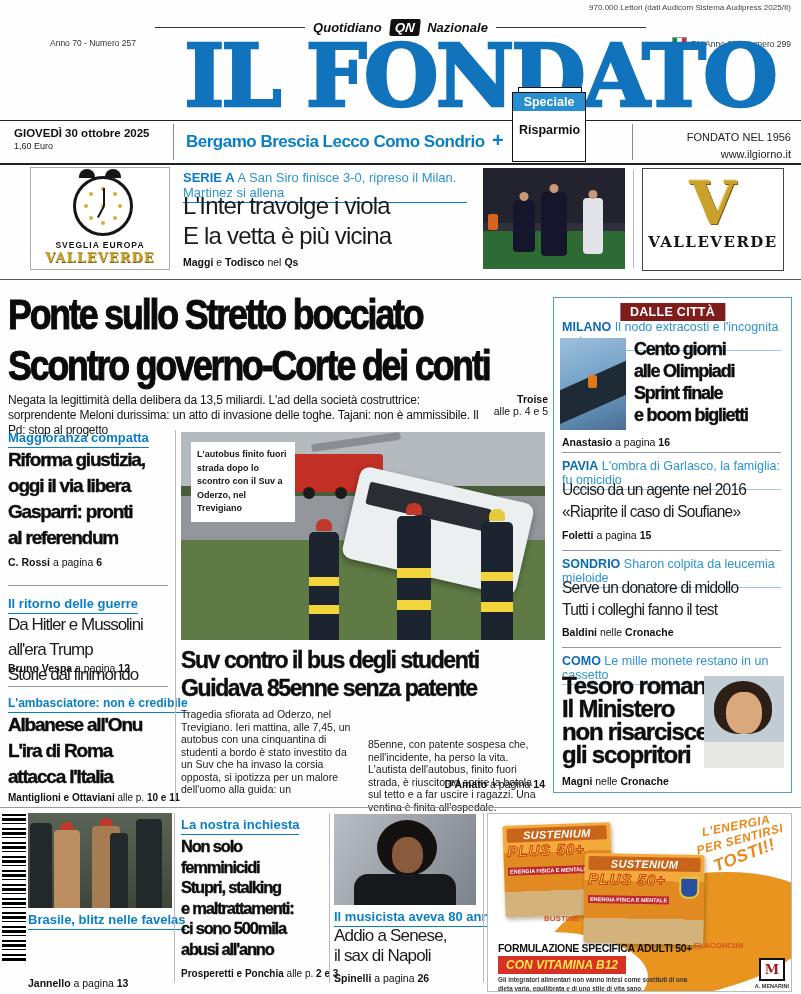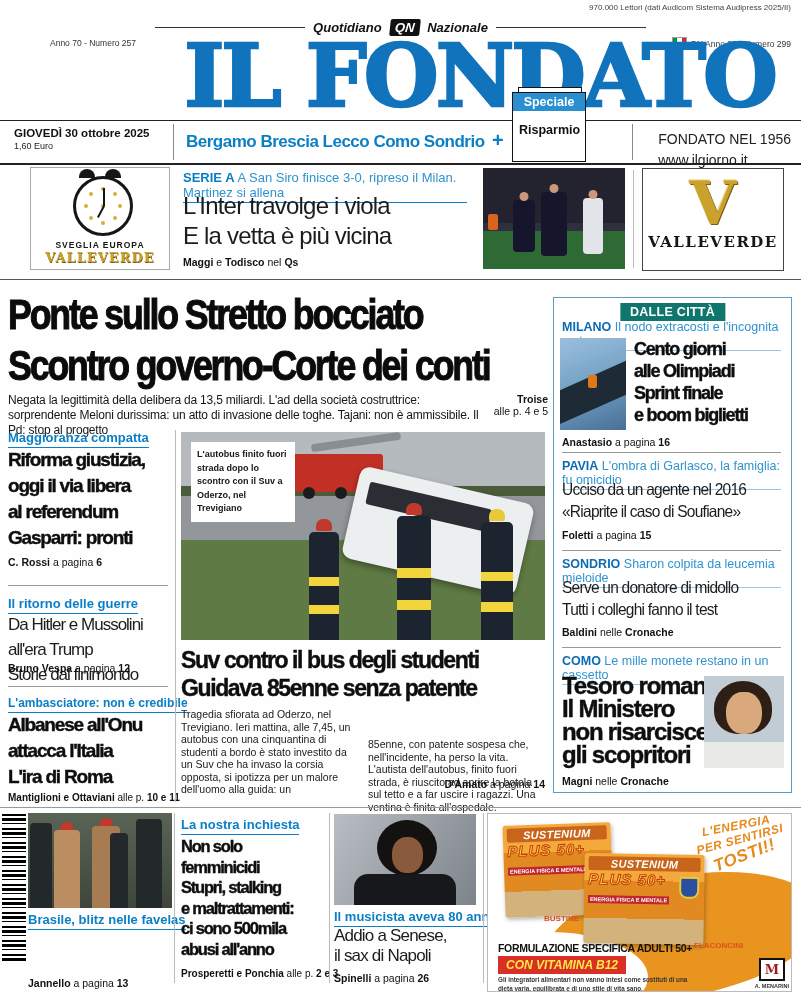--- a/index.html
+++ b/index.html
@@ -24,21 +24,21 @@
             color:#1173bb;-webkit-text-stroke:2.5px #1173bb;letter-spacing:-3px;}
   .insert{left:512px;top:92px;width:72px;height:68px;background:#fff;border:1.5px solid #111;z-index:5;}
   .insert-spine{left:518px;top:87px;width:62px;height:6px;background:#fff;border:1px solid #111;z-index:4;}
   .insert-band{background:#2a8fd0;color:#fff;font-weight:700;font-size:12.5px;text-align:center;padding:2px 0;}
   .insert-topic{font-weight:700;font-size:12.5px;text-align:left;padding:12px 0 0 6px;color:#111;}
   
   .dl-date{font-weight:700;font-size:11.5px;}
   .dl-price{font-size:9px;color:#222;margin-top:2px;}
   .editions{font-weight:700;font-size:17px;letter-spacing:-0.5px;color:#0a7fc6;}
   .plus{font-weight:700;font-size:20px;color:#0a7fc6;}
-  .founded{font-size:14px;color:#222;text-align:left;line-height:1.5;}
+  .founded{font-size:11px;color:#222;text-align:right;line-height:1.5;}
   
   .kicker{font-size:13px;font-weight:700;color:#0a7fc6;border-bottom:1.5px solid #0a7fc6;padding-bottom:2px;}
   .kicker .lt{font-weight:400;color:#2e93cf;}
   .ck{font-size:12.5px;border-bottom:1px solid #9fc6e2;padding-bottom:2px;}
   .ck .city{font-weight:700;color:#0b6cb4;}
   .ck .lt{font-weight:400;color:#2e93cf;}
   .hl{color:#0e0e0e;}
   .hl.bold{font-weight:700;letter-spacing:-1.2px;-webkit-text-stroke:0.4px #0e0e0e;}
   .hl.light{font-weight:400;letter-spacing:-0.8px;color:#1c1c1c;}
   .byline{font-size:10.5px;color:#111;}
@@ -97,21 +97,21 @@
   .torso{position:absolute;border-radius:4px 4px 0 0;}
   .torso::before{content:"";position:absolute;top:-8px;left:50%;transform:translateX(-50%);
                  width:13px;height:8px;border-radius:6px 6px 0 0;background:#c0392b;}
   .soldier{position:absolute;background:#23282b;border-radius:4px 4px 0 0;}
   .senphoto{background:linear-gradient(120deg,#b9bec4,#7d838a);}
   .afro{position:absolute;left:30%;top:7%;width:60px;height:56px;background:#141210;border-radius:50%;}
   .afro::after{content:"";position:absolute;left:15px;top:17px;width:31px;height:36px;background:#8a5a3c;border-radius:46%;}
   .senbody{position:absolute;left:14%;bottom:0;width:72%;height:34%;background:#17181c;border-radius:14px 14px 0 0;}
   
   .panel{left:553px;top:297px;width:237px;height:494px;border:1.5px solid #5a9bc9;background:#fff;}
-  .badge{position:absolute;left:50%;transform:translateX(-50%);top:5px;background:#0f766e;color:#fff;
+  .badge{position:absolute;left:50%;transform:translateX(-50%);top:5px;background:#7f1d1d;color:#fff;
          font-weight:700;font-size:12.5px;letter-spacing:0.3px;padding:2px 10px;}
   .prule{position:absolute;left:8px;width:219px;height:1px;background:#999;}
   
   .barcode{left:2px;top:814px;width:24px;height:148px;
     background:repeating-linear-gradient(180deg,#000 0 2px,#fff 2px 4px,#000 4px 7px,#fff 7px 9px,#000 9px 10px,#fff 10px 14px);}
   
   .susad{left:487px;top:813px;width:303px;height:177px;border:1px solid #bbb;background:#fff;overflow:hidden;}
   .swoosh{position:absolute;left:55px;top:62px;width:280px;height:120px;background:#e8941f;border-radius:50%;transform:rotate(-10deg);}
   .swoosh2{position:absolute;left:-40px;top:118px;width:200px;height:90px;background:#fff;border-radius:50%;}
   .slogan{position:absolute;right:6px;top:4px;transform:rotate(-16deg);text-align:center;color:#e8891d;
@@ -214,22 +214,22 @@
   <div class="abs subhead" style="left:8px;top:393px;width:478px;">Negata la legittimità della delibera da 13,5 miliardi. L'ad della società costruttrice: sorprendente Meloni durissima: un atto di invasione delle toghe. Tajani: non è ammissibile. Il Pd: stop al progetto</div>
   <div class="abs byline" style="left:448px;top:393px;width:100px;text-align:right;">
     <div><b>Troise</b></div>
     <div><span>alle p. 4 e 5</span></div>
   </div>
 
   <div class="abs kicker" style="left:8px;top:430px;">Maggioranza compatta</div>
   <div class="abs hl bold" style="left:8px;top:447px;font-size:19px;line-height:26px;">
     <div>Riforma giustizia,</div>
     <div>oggi il via libera</div>
+    <div>Gasparri: pronti</div>
     <div>al referendum</div>
-    <div>Gasparri: pronti</div>
   </div>
   <div class="abs byline" style="left:8px;top:556px;">
     <b>C. Rossi</b><span> a pagina </span><b>6</b>
   </div>
   <div class="hr" style="left:8px;top:585px;width:160px;background:#999;"></div>
 
   <div class="abs kicker" style="left:8px;top:596px;">Il ritorno delle guerre</div>
   <div class="abs hl light" style="left:8px;top:612px;font-size:17px;line-height:25px;letter-spacing:-1px;">
     <div>Da Hitler e Mussolini</div>
     <div>all'era Trump</div>
@@ -237,22 +237,22 @@
   </div>
 
   <div class="abs byline" style="left:8px;top:662px;">
     <b>Bruno Vespa</b><span> a pagina </span><b>12</b>
   </div>
   <div class="hr" style="left:8px;top:686px;width:160px;background:#999;"></div>
 
   <div class="abs kicker" style="left:8px;top:696px;font-size:12px;">L'ambasciatore: non è credibile</div>
   <div class="abs hl bold" style="left:8px;top:712px;font-size:19px;line-height:26px;">
     <div>Albanese all'Onu</div>
+    <div>L'ira di Roma</div>
     <div>attacca l'Italia</div>
-    <div>L'ira di Roma</div>
   </div>
   <div class="abs byline" style="left:8px;top:792px;font-size:10px;">
     <b>Mantiglioni e Ottaviani</b><span> alle p. </span><b>10 e 11</b>
   </div>
   <div class="vr" style="left:175px;top:430px;height:372px;"></div>
 
   <div class="photo busphoto" style="left:181px;top:432px;width:364px;height:208px;">
     <div class="crane"></div>
     <div class="truck"></div>
     <div class="bus"></div>

